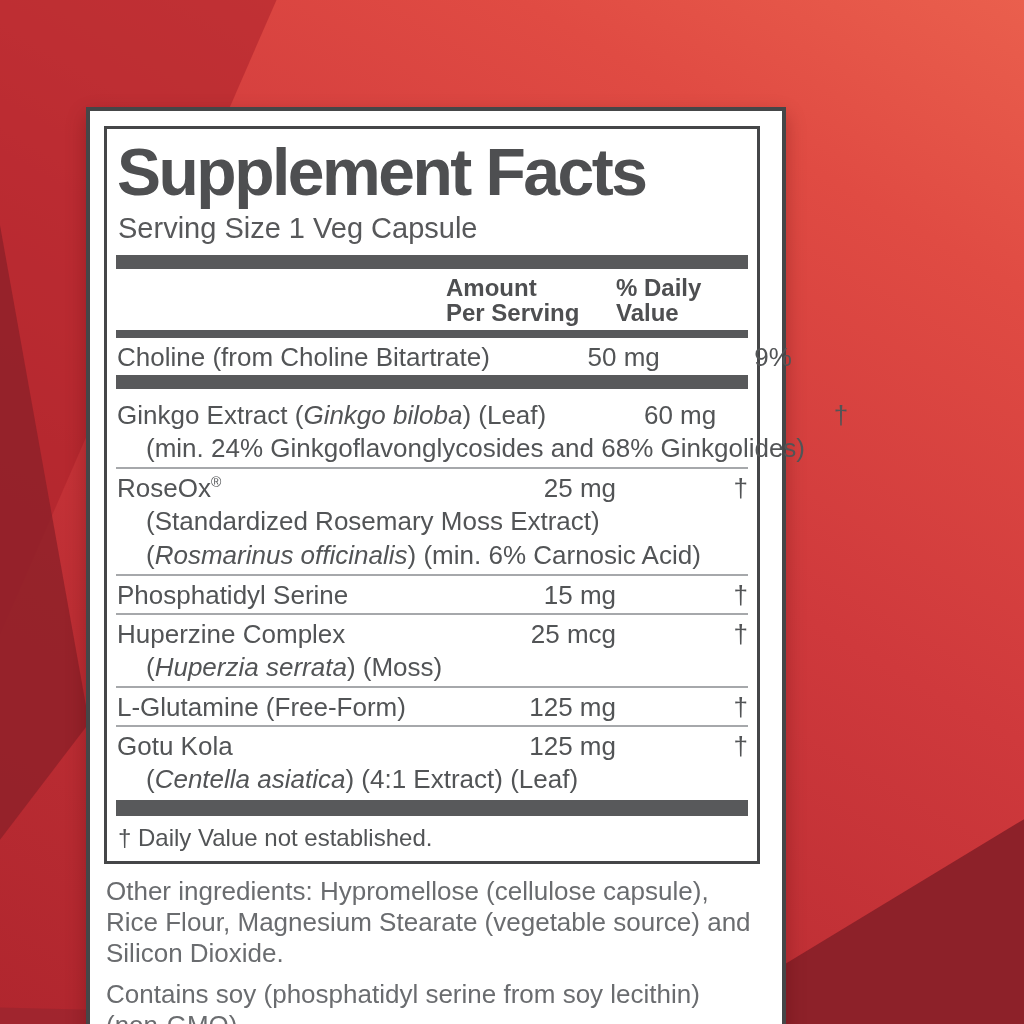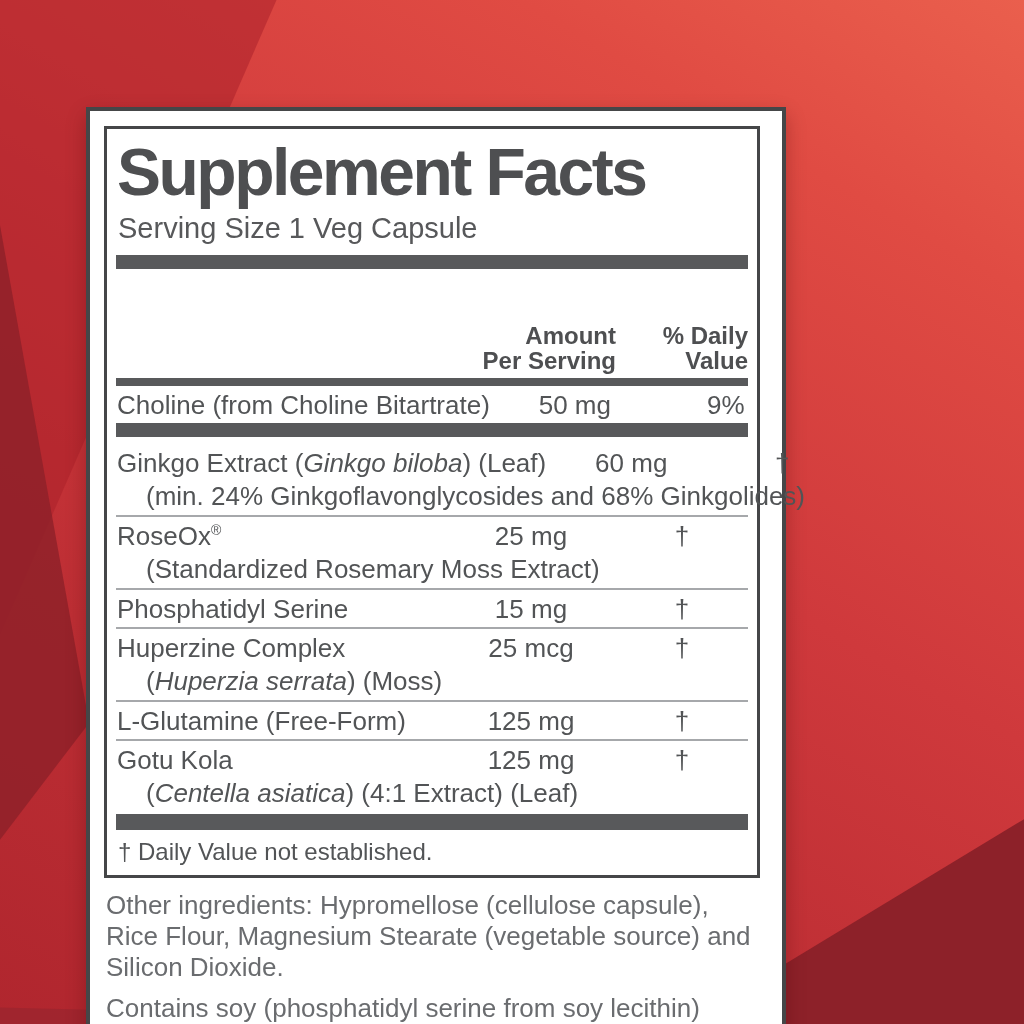--- a/index.html
+++ b/index.html
@@ -49,27 +49,27 @@
   .serving{font-size:29px;color:#57585a;margin:8px 0 10px 2px;}
   .bar{background:var(--bar-color);}
   .bar-thick{height:14px;}
   .bar-med{height:8px;}
   .bar-xthick{height:16px;margin-top:2px;}
   .hdr{
     display:grid;grid-template-columns:1fr 170px 132px;
     padding:6px 0 5px;font-size:24px;font-weight:bold;line-height:25px;
     color:var(--title-color);
   }
-  .hdr .c{text-align:right;margin-top:48px;}
+  .hdr .c{text-align:left;}
   .irow{
     display:grid;grid-template-columns:1fr 170px 132px;
     align-items:baseline;padding:4px 0 3px;font-size:26px;line-height:30px;
   }
   .irow .name{padding-left:1px;white-space:nowrap;}
-  .irow .amt,.irow .dv{text-align:center;}
+  .irow .amt,.irow .dv{text-align:right;}
   .subline{font-size:26px;line-height:30px;padding:0 0 4px 30px;white-space:nowrap;}
   .sep{height:2px;background:var(--sep-color);}
   .footnote{font-size:24px;padding:8px 0 9px 2px;color:var(--text-color);}
   .footer{margin:12px 26px 0 16px;color:var(--muted-color);}
   .footer p{font-size:26px;line-height:31px;}
   .footer p + p{margin-top:10px;}
   sup{font-size:14px;vertical-align:super;line-height:0;}
   i{font-style:italic;}
 </style>
 </head>
@@ -117,20 +117,21 @@
     </div>
     <div class="subline">(min. 24% Ginkgoflavonglycosides and 68% Ginkgolides)</div>
     <div class="sep"></div>
 
     <div class="irow">
       <div class="name"><span>RoseOx</span><sup>®</sup></div>
       <div class="amt">25 mg</div>
       <div class="dv">†</div>
     </div>
     <div class="subline">(Standardized Rosemary Moss Extract)</div>
+    <div class="subline"><span>(</span><i>Rosmarinus officinalis</i><span>) (min. 6% Carnosic Acid)</span></div>
     <div class="sep"></div>
 
     <div class="irow">
       <div class="name">Phosphatidyl Serine</div>
       <div class="amt">15 mg</div>
       <div class="dv">†</div>
     </div>
     <div class="sep"></div>
 
     <div class="irow">

